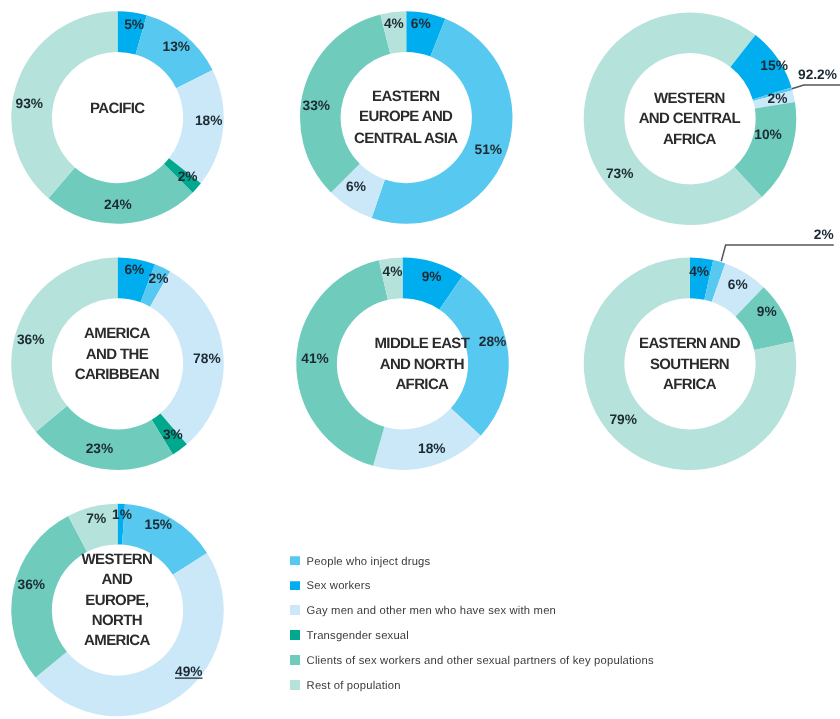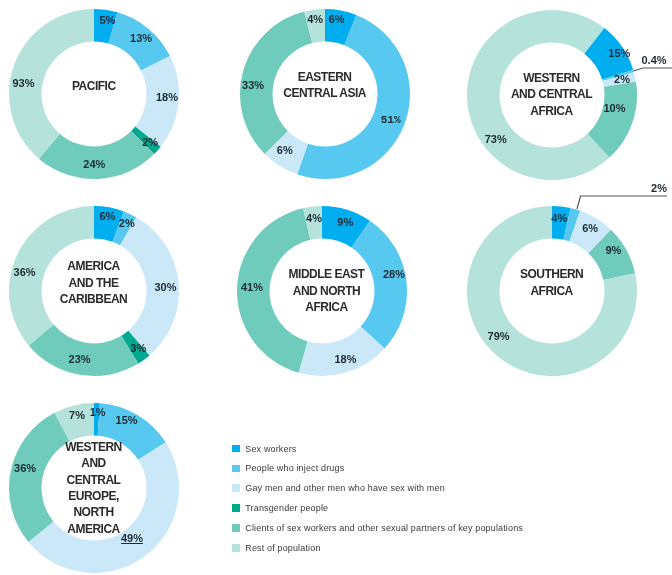--- a/index.html
+++ b/index.html
@@ -47,26 +47,27 @@
     <div class="donut-wrap" style="left: 237.6px; top: 6.5px; width: 174px; height: 174px;">
       <svg width="174" height="174">
         <path d="M 87 2 A 85 85 0 0 1 118.29058697819762 7.968998699498627 L 106.32653901594558 38.1867344908668 A 52.5 52.5 0 0 0 87 34.5 Z" fill="#00AEEF"></path>
         <path d="M 118.29058697819762 7.968998699498627 A 85 85 0 0 1 59.3267068711417 167.36907892594195 L 69.9076718909993 136.63972521896414 A 52.5 52.5 0 0 0 106.32653901594558 38.1867344908668 Z" fill="#57C8EF"></path>
         <path d="M 59.3267068711417 167.36907892594195 A 85 85 0 0 1 26.791113793415064 146.99908350768789 L 49.812158519462244 124.05825746063076 A 52.5 52.5 0 0 0 69.9076718909993 136.63972521896414 Z" fill="#CBE8F9"></path>
         <path d="M 26.791113793415064 146.99908350768789 A 85 85 0 0 1 66.29272399818802 4.56087870079655 L 74.21021188123377 36.081719197550804 A 52.5 52.5 0 0 0 49.812158519462244 124.05825746063076 Z" fill="#6FCCBD"></path>
         <path d="M 66.29272399818802 4.56087870079655 A 85 85 0 0 1 86.99999999999999 2 L 86.99999999999999 34.5 A 52.5 52.5 0 0 0 74.21021188123377 36.081719197550804 Z" fill="#B5E2DA"></path>
       </svg>
     </div>
     <div class="pct" style="left: 336.655px; top: 19.0699px; color: rgb(28, 43, 51);">6%</div>
-    <div class="pct" style="left: 390.615px; top: 120.172px; color: rgb(28, 43, 51); font-family: Liberation Mono, monospace;">51%</div>
+    <div class="pct" style="left: 390.615px; top: 120.172px; color: rgb(28, 43, 51);">51%</div>
     <div class="pct" style="left: 284.752px; top: 150.198px; color: rgb(28, 43, 51);">6%</div>
     <div class="pct" style="left: 253.053px; top: 84.5883px; color: rgb(28, 43, 51);">33%</div>
     <div class="pct" style="left: 315.083px; top: 19.2071px; color: rgb(28, 43, 51);">4%</div>
     <div class="center-label" style="left: 275.1px; width: 99px; top: 68.9px;">
       <div>EASTERN</div>
+      <div>EUROPE AND</div>
       <div>CENTRAL ASIA</div>
     </div>
     <div class="donut-wrap" style="left: 464.5px; top: 7.5px; width: 174px; height: 174px;">
       <svg width="174" height="174">
         <path d="M 144.51261347803637 149.58833190720128 A 85 85 0 1 1 139.38965734332385 20.064779051316236 L 119.3583177708765 45.65765764934238 A 52.5 52.5 0 1 0 122.52249655996364 125.65749911915373 Z" fill="#B5E2DA"></path>
         <path d="M 139.38965734332382 20.064779051316222 A 85 85 0 0 1 168.21181040096087 61.90733470915488 L 137.1602358358876 71.50158908506626 A 52.5 52.5 0 0 0 119.35831777087648 45.657657649342376 Z" fill="#00AEEF"></path>
         <path d="M 168.21181040096087 61.90733470915488 A 85 85 0 0 1 168.86881817780096 64.14181524770243 L 137.56603475687706 72.88170941769856 A 52.5 52.5 0 0 0 137.1602358358876 71.50158908506626 Z" fill="#57C8EF"></path>
         <path d="M 168.86881817780096 64.14181524770243 A 85 85 0 0 1 170.94886233192722 73.67376597927496 L 138.85076791089622 78.76909075190513 A 52.5 52.5 0 0 0 137.56603475687706 72.88170941769856 Z" fill="#CBE8F9"></path>
         <path d="M 170.94886233192722 73.67376597927496 A 85 85 0 0 1 144.51261347803637 149.58833190720128 L 122.52249655996364 125.65749911915373 A 52.5 52.5 0 0 0 138.85076791089622 78.76909075190513 Z" fill="#6FCCBD"></path>
       </svg>
@@ -85,21 +86,21 @@
         <path d="M 87 2 A 85 85 0 0 1 116.96207971288268 7.455837553728273 L 105.50599041089812 37.86978201847923 A 52.5 52.5 0 0 0 87 34.5 Z" fill="#00AEEF"></path>
         <path d="M 116.96207971288268 7.455837553728273 A 85 85 0 0 1 129.15264026587354 13.188382224639895 L 113.03545428186308 41.41047137404229 A 52.5 52.5 0 0 0 105.50599041089812 37.86978201847923 Z" fill="#57C8EF"></path>
         <path d="M 129.15264026587354 13.188382224639895 A 85 85 0 0 1 142.473339411526 151.40270657770245 L 121.26294493064842 126.77814229799269 A 52.5 52.5 0 0 0 113.03545428186308 41.41047137404229 Z" fill="#CBE8F9"></path>
         <path d="M 142.473339411526 151.40270657770245 A 85 85 0 0 1 131.285818706449 159.55181776840283 L 114.35300567163026 131.81141685695468 A 52.5 52.5 0 0 0 121.26294493064842 126.77814229799269 Z" fill="#00A88E"></path>
         <path d="M 131.285818706449 159.55181776840283 A 85 85 0 0 1 21.68640527068156 141.3979259120635 L 46.659250314244495 120.59871894568627 A 52.5 52.5 0 0 0 114.35300567163026 131.81141685695468 Z" fill="#6FCCBD"></path>
         <path d="M 21.68640527068156 141.3979259120635 A 85 85 0 0 1 86.99999999999999 2 L 86.99999999999999 34.5 A 52.5 52.5 0 0 0 46.659250314244495 120.59871894568627 Z" fill="#B5E2DA"></path>
       </svg>
     </div>
     <div class="pct" style="left: 107.459px; top: 215.683px; color: rgb(28, 43, 51);">6%</div>
     <div class="pct" style="left: 126.803px; top: 223.019px; color: rgb(28, 43, 51);">2%</div>
-    <div class="pct" style="left: 165.514px; top: 287.478px; color: rgb(28, 43, 51);">30%</div>
+    <div class="pct" style="left: 165.514px; top: 287.478px; color: rgb(28, 43, 51);">78%</div>
     <div class="pct" style="left: 138.273px; top: 347.896px; color: rgb(28, 43, 51);">3%</div>
     <div class="pct" style="left: 79.5452px; top: 358.983px; color: rgb(28, 43, 51);">23%</div>
     <div class="pct" style="left: 24.6004px; top: 271.892px; color: rgb(28, 43, 51);">36%</div>
     <div class="center-label" style="left: 44px; width: 99px; top: 258.2px;">
       <div>AMERICA</div>
       <div>AND THE</div>
       <div>CARIBBEAN</div>
     </div>
     <div class="donut-wrap" style="left: 235px; top: 204px; width: 174px; height: 174px;">
       <svg width="174" height="174">
@@ -108,88 +109,88 @@
         <path d="M 149.58833190720128 144.51261347803637 A 85 85 0 0 1 63.542304974856606 168.6990608520524 L 72.51142366094085 137.46118464391472 A 52.5 52.5 0 0 0 125.65749911915373 122.52249655996363 Z" fill="#CBE8F9"></path>
         <path d="M 63.542304974856606 168.6990608520524 A 85 85 0 0 1 68.0526630414225 4.13867957739194 L 75.29723305499625 35.82094915074208 A 52.5 52.5 0 0 0 72.51142366094085 137.46118464391472 Z" fill="#6FCCBD"></path>
         <path d="M 68.0526630414225 4.13867957739194 A 85 85 0 0 1 86.99999999999999 2 L 86.99999999999999 34.5 A 52.5 52.5 0 0 0 75.29723305499625 35.82094915074208 Z" fill="#B5E2DA"></path>
       </svg>
     </div>
     <div class="pct" style="left: 345.316px; top: 221.718px; color: rgb(28, 43, 51);">9%</div>
     <div class="pct" style="left: 394.016px; top: 274px; color: rgb(28, 43, 51); text-align: center;">28%</div>
     <div class="pct" style="left: 345.441px; top: 359.077px; color: rgb(28, 43, 51);">18%</div>
     <div class="pct" style="left: 252.009px; top: 287.087px; color: rgb(28, 43, 51);">41%</div>
     <div class="pct" style="left: 314.051px; top: 217.83px; color: rgb(28, 43, 51);">4%</div>
-    <div class="center-label" style="left: 277px; width: 99px; top: 266.4px;">
+    <div class="center-label" style="left: 288px; width: 99px; top: 266.4px;">
       <div>MIDDLE EAST</div>
       <div>AND NORTH</div>
       <div>AFRICA</div>
     </div>
     <div class="donut-wrap" style="left: 464.6px; top: 204px; width: 174px; height: 174px;">
       <svg width="174" height="174">
         <path d="M 87 2 A 85 85 0 0 1 105.58560702483935 4.056795266168777 L 98.47934551534195 35.77037354675131 A 52.5 52.5 0 0 0 87 34.5 Z" fill="#00AEEF"></path>
         <path d="M 105.58560702483935 4.056795266168777 A 85 85 0 0 1 115.23369621011479 6.8260740744539135 L 104.43845942389443 37.48081045775095 A 52.5 52.5 0 0 0 98.47934551534195 35.77037354675131 Z" fill="#57C8EF"></path>
         <path d="M 115.23369621011479 6.8260740744539135 A 85 85 0 0 1 145.91777263124249 25.732585592558145 L 123.39038897812036 49.15836168952121 A 52.5 52.5 0 0 0 104.43845942389443 37.48081045775095 Z" fill="#CBE8F9"></path>
         <path d="M 145.91777263124249 25.732585592558145 A 85 85 0 0 1 170.12709224587593 69.2549574600219 L 138.34320403421748 76.03982666648412 A 52.5 52.5 0 0 0 123.39038897812036 49.15836168952121 Z" fill="#6FCCBD"></path>
         <path d="M 170.12709224587593 69.2549574600219 A 85 85 0 1 1 86.99999999999999 2 L 86.99999999999999 34.5 A 52.5 52.5 0 1 0 138.34320403421748 76.03982666648412 Z" fill="#B5E2DA"></path>
       </svg>
     </div>
     <div class="pct" style="left: 559.293px; top: 217.803px; color: rgb(28, 43, 51);">4%</div>
     <div class="pct" style="left: 590.218px; top: 228.228px; color: rgb(28, 43, 51);">6%</div>
     <div class="pct" style="left: 613.403px; top: 249.938px; color: rgb(28, 43, 51);">9%</div>
     <div class="pct" style="left: 498.6px; top: 336.267px; color: rgb(28, 43, 51);">79%</div>
     <div class="center-label" style="left: 502.1px; width: 99px; top: 266.4px;">
+      <div>EASTERN AND</div>
       <div>SOUTHERN</div>
       <div>AFRICA</div>
     </div>
     <div class="donut-wrap" style="left: 6.5px; top: 401px; width: 174px; height: 174px;">
       <svg width="174" height="174">
         <path d="M 87 2 A 85 85 0 0 1 92.92930026825067 2.2070557279149483 L 90.66221487156659 34.62788736135923 A 52.5 52.5 0 0 0 87 34.5 Z" fill="#00AEEF"></path>
         <path d="M 92.92930026825067 2.2070557279149483 A 85 85 0 0 1 158.6882728940953 41.32953329051997 L 131.27805090517649 58.79177056179175 A 52.5 52.5 0 0 0 90.66221487156659 34.62788736135923 Z" fill="#57C8EF"></path>
         <path d="M 158.6882728940953 41.32953329051997 A 85 85 0 0 1 21.411910412043824 141.06664872360994 L 46.48970937214471 120.39410656458261 A 52.5 52.5 0 0 0 131.27805090517649 58.79177056179175 Z" fill="#CBE8F9"></path>
         <path d="M 21.411910412043824 141.06664872360994 A 85 85 0 0 1 47.540976053284936 11.713975870865866 L 62.62824991526422 40.499808626123034 A 52.5 52.5 0 0 0 46.48970937214471 120.39410656458261 Z" fill="#6FCCBD"></path>
         <path d="M 47.540976053284936 11.713975870865866 A 85 85 0 0 1 86.99999999999999 2 L 86.99999999999999 34.5 A 52.5 52.5 0 0 0 62.62824991526422 40.499808626123034 Z" fill="#B5E2DA"></path>
       </svg>
     </div>
     <div class="pct" style="left: 97.61px; top: 412.111px; color: rgb(28, 43, 51);">1%</div>
     <div class="pct" style="left: 126.61px; top: 419.814px; color: rgb(28, 43, 51);">15%</div>
-    <div class="pct" style="left: 132px; top: 537.823px; color: rgb(28, 43, 51); text-decoration: underline;">49%</div>
+    <div class="pct" style="left: 151px; top: 537.823px; color: rgb(28, 43, 51); text-decoration: underline;">49%</div>
     <div class="pct" style="left: 25.0925px; top: 468.255px; color: rgb(28, 43, 51);">36%</div>
     <div class="pct" style="left: 77.0115px; top: 414.835px; color: rgb(28, 43, 51);">7%</div>
     <div class="center-label" style="left: 44px; width: 99px; top: 438.8px;">
       <div>WESTERN</div>
       <div>AND</div>
-      <div>CENTRAL</div>
       <div>EUROPE,</div>
       <div>NORTH</div>
       <div>AMERICA</div>
     </div>
     <svg width="672" height="575" style="position: absolute; left: 0px; top: 0px; pointer-events: none;">
       <polyline points="633.5,71 643,68 672,68" fill="none" stroke="#555555" stroke-width="1.2"></polyline>
     </svg>
-    <div class="pct" style="left: 654px; top: 60px;">0.4%</div>
+    <div class="pct" style="left: 654px; top: 60px;">92.2%</div>
     <svg width="672" height="575" style="position: absolute; left: 0px; top: 0px; pointer-events: none;">
       <polyline points="577,209 580.5,196 667,196" fill="none" stroke="#555555" stroke-width="1.2"></polyline>
     </svg>
     <div class="pct" style="left: 659px; top: 188px;">2%</div>
     <div class="legend" style="left: 232.3px; top: 438.7px;">
       <div class="legend-row">
+        <span class="legend-sw" style="background: rgb(87, 200, 239);"></span>
+        <span class="legend-text">People who inject drugs</span>
+      </div>
+      <div class="legend-row">
         <span class="legend-sw" style="background: rgb(0, 174, 239);"></span>
         <span class="legend-text">Sex workers</span>
-      </div>
-      <div class="legend-row">
-        <span class="legend-sw" style="background: rgb(87, 200, 239);"></span>
-        <span class="legend-text">People who inject drugs</span>
       </div>
       <div class="legend-row">
         <span class="legend-sw" style="background: rgb(203, 232, 249);"></span>
         <span class="legend-text">Gay men and other men who have sex with men</span>
       </div>
       <div class="legend-row">
         <span class="legend-sw" style="background: rgb(0, 168, 142);"></span>
-        <span class="legend-text">Transgender people</span>
+        <span class="legend-text">Transgender sexual</span>
       </div>
       <div class="legend-row">
         <span class="legend-sw" style="background: rgb(111, 204, 189);"></span>
         <span class="legend-text">Clients of sex workers and other sexual partners of key populations</span>
       </div>
       <div class="legend-row">
         <span class="legend-sw" style="background: rgb(181, 226, 218);"></span>
         <span class="legend-text">Rest of population</span>
       </div>
     </div>

